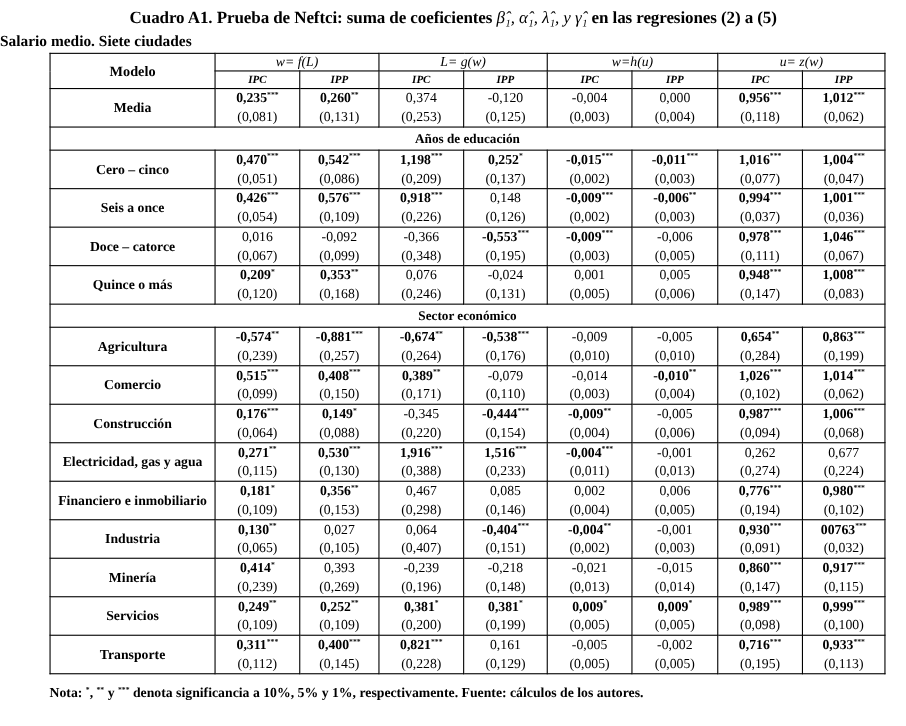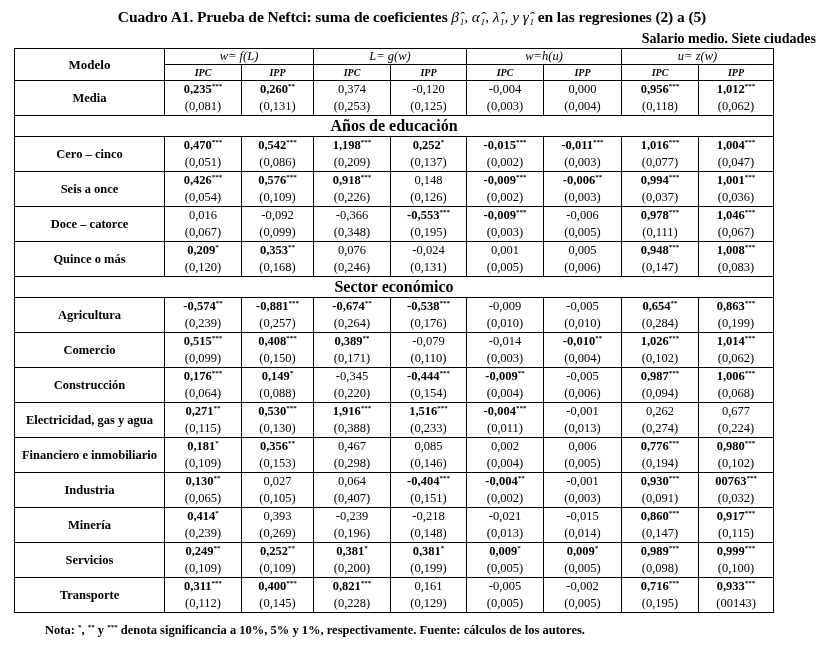--- a/index.html
+++ b/index.html
@@ -1,37 +1,37 @@
 <!DOCTYPE html>
 <html><head>
 <meta charset="utf-8">
 <style>
   html, body { margin: 0; padding: 0; background: #ffffff; }
   body { width: 824px; height: 660px; position: relative; overflow: hidden;
          font-family: "Liberation Serif", "DejaVu Serif", serif; color: #000; }
   .title { position: absolute; left: 0; top: 8px; width: 824px; text-align: center;
            font-weight: bold; font-size: 15.5px; letter-spacing: -0.1px; }
   .title .math { font-style: italic; font-weight: normal; }
-  .subtitle { position: absolute; left: 0; top: 31px; width: 816px; text-align: right;
+  .subtitle { position: absolute; left: 0; top: 31px; width: 816px; text-align: left;
               font-weight: bold; font-size: 14px; }
-  table.t { position: absolute; left: 14px; top: 48px; border-collapse: collapse;
+  table.t { position: absolute; left: 45px; top: 48px; border-collapse: collapse;
             width: 749px; table-layout: fixed; font-size: 12.5px; }
   table.t td, table.t th { border: 1.3px solid #000; text-align: center; padding: 0; }
   table.t th { font-weight: normal; }
   .hdr-model { font-weight: bold !important; font-size: 13px; }
   .hdr-group { height: 15px; font-size: 12.5px; }
   .hdr-group i { font-style: italic; }
   .hdr-sub { height: 15px; font-style: italic; font-weight: bold !important; font-size: 10px; }
   .rowlabel { font-weight: bold; font-size: 12.5px; margin-left: 30px; }
   td.cell { height: 34px; line-height: 17px; vertical-align: middle; }
   .coef { display: block; }
   .coef.sig { font-weight: bold; }
   .coef sup { font-size: 7px; font-weight: bold; vertical-align: 5px; line-height: 0; }
   .se { display: block; }
-  .section td { height: 20px; font-weight: bold; font-size: 16px; text-align: center; }
+  .section td { height: 20px; font-weight: bold; font-size: 12px; text-align: center; }
   .note { position: absolute; left: 45px; top: 623px; font-weight: bold; font-size: 12.5px; }
   .note sup { font-size: 7px; vertical-align: 5px; line-height: 0; }
   col.c0 { width: 150px; }
   col.c1, col.c3, col.c5, col.c7 { width: 77px; }
   col.c2 { width: 72px; }
   col.c4 { width: 76px; }
   col.c6 { width: 78px; }
   col.c8 { width: 75px; }
 </style>
 </head>
@@ -560,21 +560,21 @@
         <td class="cell">
           <span class="coef"><span>-0,002</span><sup></sup></span>
           <span class="se">(0,005)</span>
         </td>
         <td class="cell">
           <span class="coef sig"><span>0,716</span><sup>***</sup></span>
           <span class="se">(0,195)</span>
         </td>
         <td class="cell">
           <span class="coef sig"><span>0,933</span><sup>***</sup></span>
-          <span class="se">(00143)</span>
+          <span class="se">(0,113)</span>
         </td>
       </tr>
     </tbody>
 </table>
 
 <div class="note">
   <span>Nota: </span><sup>*</sup><span>, </span><sup>**</sup><span>  y </span><sup>***</sup><span> denota significancia a 10%, 5% y 1%, respectivamente. Fuente: cálculos de los autores.</span>
 </div>
 
 </body></html>

